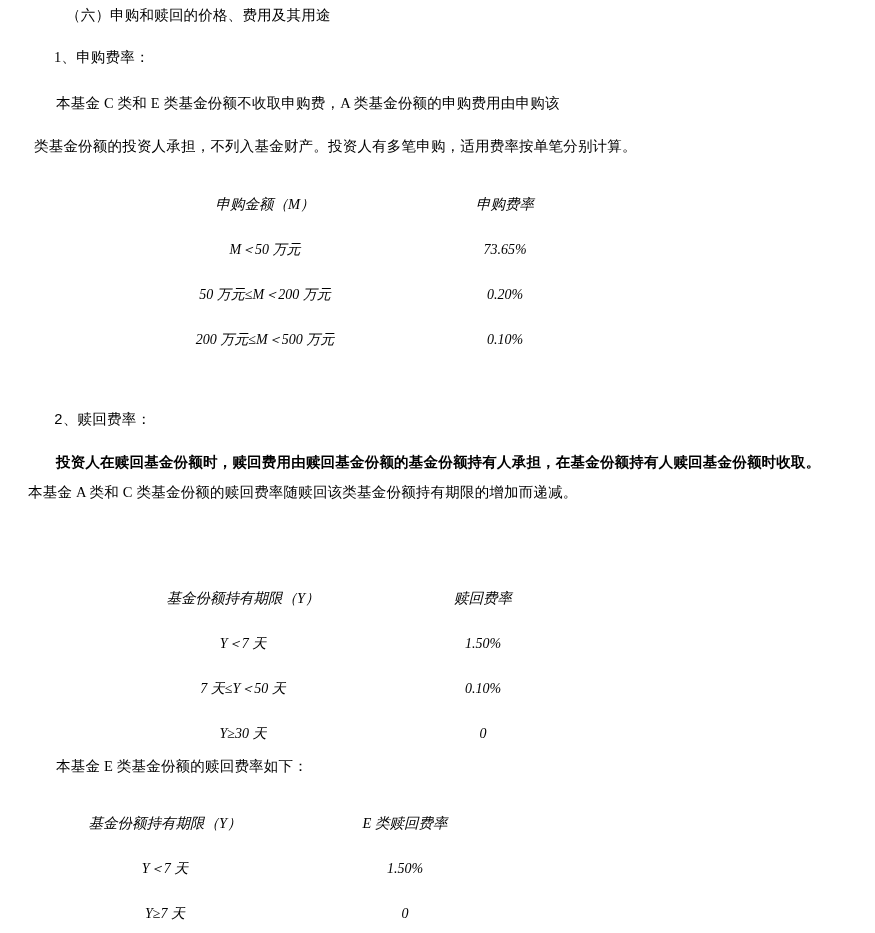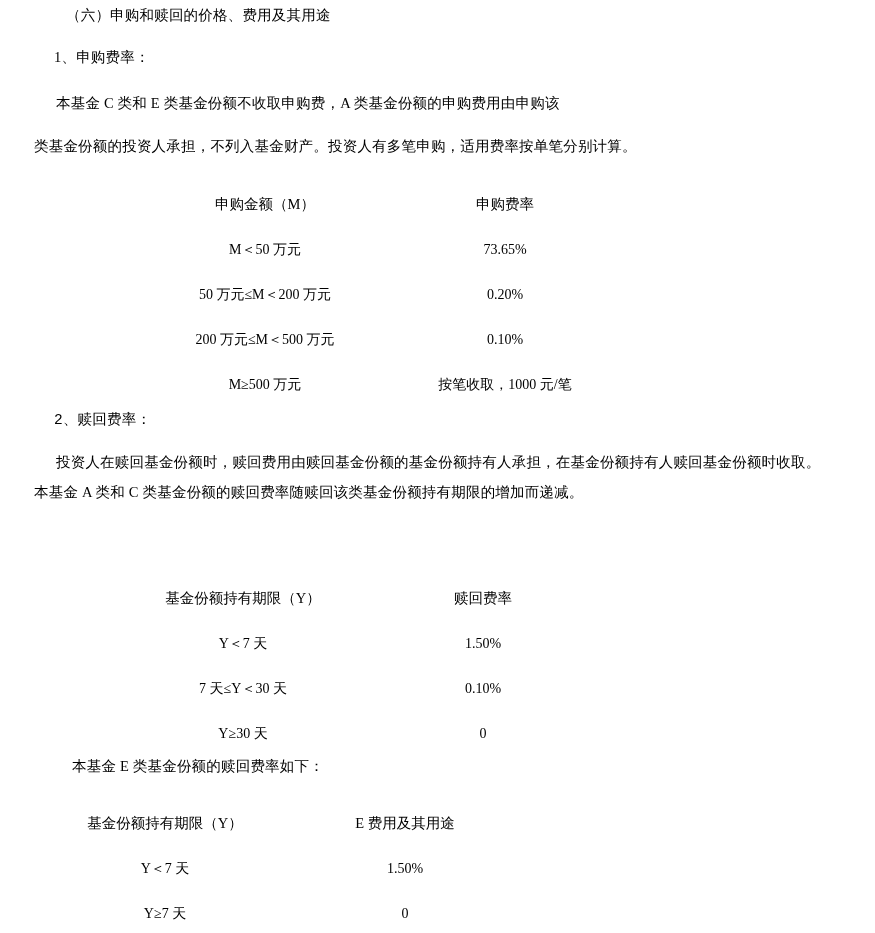--- a/index.html
+++ b/index.html
@@ -36,20 +36,21 @@
     font-size: 14.5px;
     letter-spacing: 0.2px;
     white-space: pre;
   }
 
   
   .fee-table {
     position: absolute;
     border-collapse: collapse;
     font-size: 14px;
+    font-style: italic;
   }
   .fee-table td {
     padding: 0;
     text-align: center;
     white-space: pre;
     font-family: "Liberation Serif", "DejaVu Serif", serif;
   }
   .fee-table td.col-left {
     width: 250px;
   }
@@ -87,62 +88,58 @@
       <td class="col-right">73.65%</td>
     </tr>
     <tr>
       <td class="col-left">50 万元≤M＜200 万元</td>
       <td class="col-right">0.20%</td>
     </tr>
     <tr>
       <td class="col-left">200 万元≤M＜500 万元</td>
       <td class="col-right">0.10%</td>
     </tr>
-    <tr>
-      <td class="col-left">M≥500 万元</td>
-      <td class="col-right">按笔收取，1000 元/笔</td>
-    </tr>
   </tbody>
     </table>
 
   <div class="para" style="left:54px; top:410px;font-family:Liberation Mono, monospace;">2、赎回费率：</div>
 
-  <div class="para" style="left:56px; top:453px;">投资人在赎回基金份额时，赎回费用由赎回基金份额的基金份额持有人承担，在基金份额持有人赎回基金份额时收取。</div>
+  <div class="para" style="left:56px; top:453px;font-weight:bold;">投资人在赎回基金份额时，赎回费用由赎回基金份额的基金份额持有人承担，在基金份额持有人赎回基金份额时收取。</div>
 
-  <div class="para" style="left:34px; top:483px;">本基金 A 类和 C 类基金份额的赎回费率随赎回该类基金份额持有期限的增加而递减。</div>
+  <div class="para" style="left:28px; top:483px;">本基金 A 类和 C 类基金份额的赎回费率随赎回该类基金份额持有期限的增加而递减。</div>
 
 
   <table class="fee-table" style="left:118px; top:576px;">
     <tbody>
         <tr class="hdr">
       <td class="col-left">基金份额持有期限（Y）</td>
       <td class="col-right">赎回费率</td>
     </tr>
     <tr>
       <td class="col-left">Y＜7 天</td>
       <td class="col-right">1.50%</td>
     </tr>
     <tr>
-      <td class="col-left">7 天≤Y＜30 天</td>
+      <td class="col-left">7 天≤Y＜50 天</td>
       <td class="col-right">0.10%</td>
     </tr>
     <tr>
       <td class="col-left">Y≥30 天</td>
       <td class="col-right">0</td>
     </tr>
   </tbody>
     </table>
 
-  <div class="para" style="left:72px; top:757px;">本基金 E 类基金份额的赎回费率如下：</div>
+  <div class="para" style="left:56px; top:757px;">本基金 E 类基金份额的赎回费率如下：</div>
 
   <table class="fee-table" style="left:40px; top:801px;">
     <tbody>
         <tr class="hdr">
       <td class="col-left">基金份额持有期限（Y）</td>
-      <td class="col-right">E 费用及其用途</td>
+      <td class="col-right">E 类赎回费率</td>
     </tr>
     <tr>
       <td class="col-left">Y＜7 天</td>
       <td class="col-right">1.50%</td>
     </tr>
     <tr>
       <td class="col-left">Y≥7 天</td>
       <td class="col-right">0</td>
     </tr>
   </tbody>

